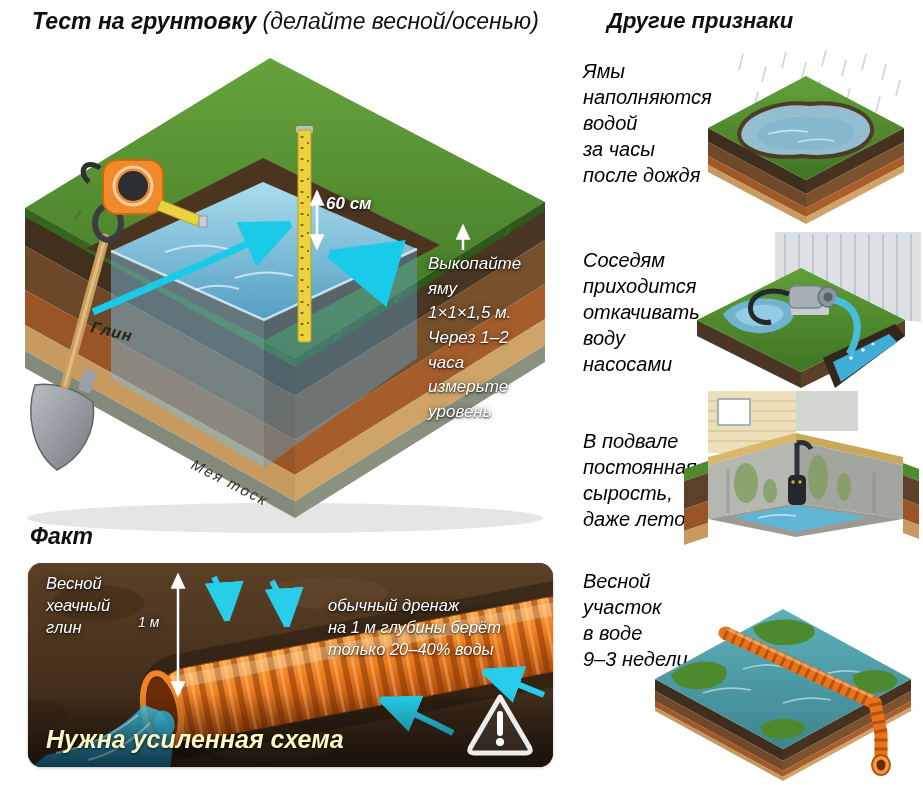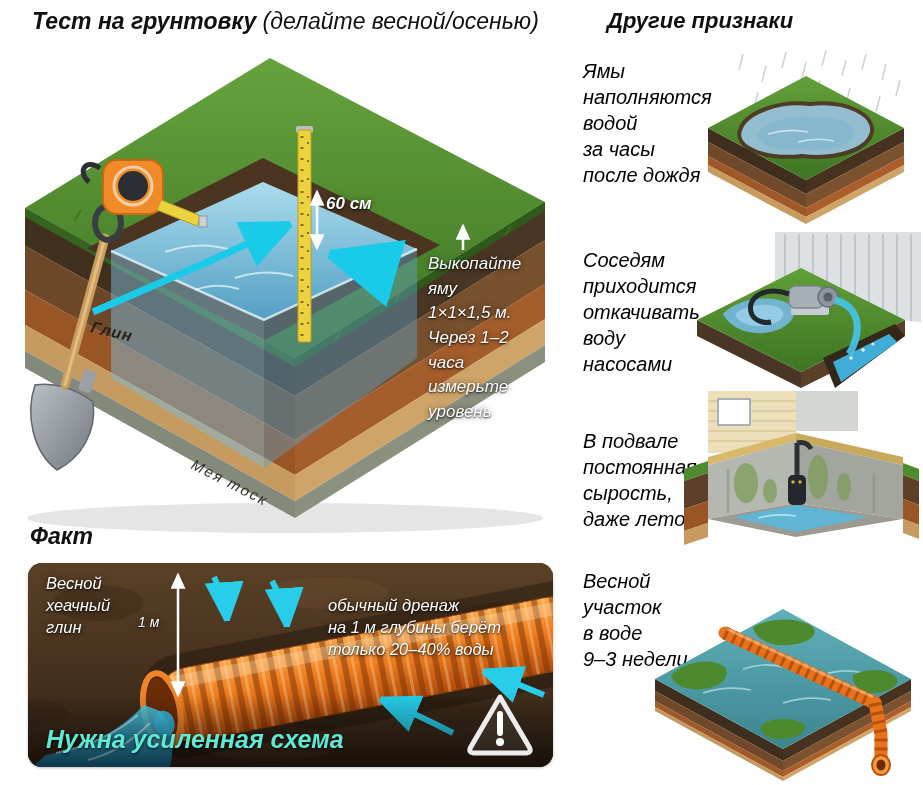--- a/index.html
+++ b/index.html
@@ -13,21 +13,21 @@
   .h-fact{font-size:23px;font-weight:bold;color:#101010;}
   .note-white{color:#fff;font-size:17px;line-height:1.32;white-space:pre-line;
     text-shadow:0 1px 2px rgba(0,0,0,.85),0 0 7px rgba(0,0,0,.45);}
   .note-white.center{text-align:center;}
   .note-white.bold{font-weight:bold;}
   .caption{font-size:20px;color:#000000;line-height:1.3;white-space:pre-line;}
   .fact-card{left:28px;top:563px;width:525px;height:204px;border-radius:14px;
     overflow:hidden;background:#3a281a;box-shadow:0 1px 3px rgba(0,0,0,.25);}
   .fact-footer-grad{left:0;right:0;bottom:0;height:74px;
     background:linear-gradient(to bottom,rgba(0,0,0,0),rgba(0,0,0,.55));}
-  .fact-footer{left:18px;bottom:13px;font-size:25px;font-weight:bold;color:#5eead4;
+  .fact-footer{left:18px;bottom:13px;font-size:25px;font-weight:bold;color:#fef9c3;
     text-shadow:0 1px 3px rgba(0,0,0,.8);white-space:nowrap;}
   svg text{font-family:"Liberation Sans",sans-serif;}
 </style>
 </head>
 <body>
 
 <div class="canvas">
 
   <div class="abs title" style="left:32px;top:8px;">
     <b>Тест на грунтовку</b>

